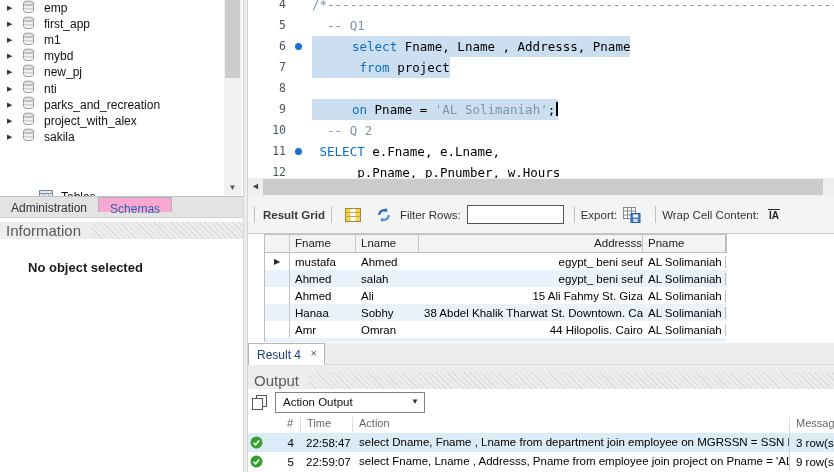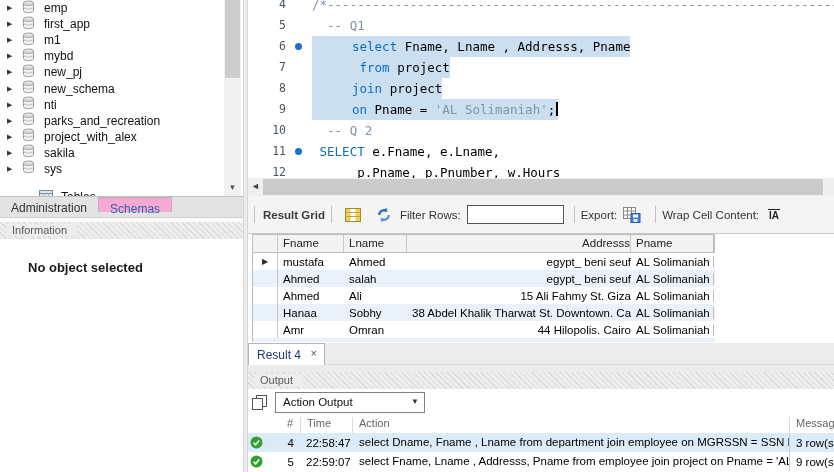--- a/index.html
+++ b/index.html
@@ -22,22 +22,22 @@
   #tree-scroll-thumb { position:absolute; left:1px; top:0; width:15px; height:78px; background:#cdcdcd; }
   #tree-scroll-btn { position:absolute; left:0; bottom:0; width:17px; height:15px;
     font-size:8px; color:#555; text-align:center; line-height:14px; background:#f1f1f1; }
 
   #side-tabs { position:absolute; left:0; top:196px; width:243px; height:22px;
     background:#e3e3e3; border-top:1px solid #c2c2c2; border-bottom:1px solid #cfcfcf; display:flex; }
   .side-tab { padding:4px 11px 0 11px; font-size:12px; color:#333; height:15px; }
   .side-tab.active { background:#f9a8d4; color:#2a66ad; border:1px solid #b5b5b5; border-bottom:none; }
 
   #side-gap { position:absolute; left:0; top:218px; width:243px; height:4px; background:#fafafa; }
-  .section-bar { height:17px; line-height:17px; font-size:11px; color:#5a5a5a;
-    background-image:repeating-linear-gradient(45deg,#dcdcdc 0 1px,#ededed 1px 4px);padding-left:6px; }
+  .section-bar { height:17px; line-height:17px; font-size:15px; color:#5a5a5a;
+    background-image:repeating-linear-gradient(45deg,#dcdcdc 0 1px,#ededed 1px 4px); }
   .section-bar span { background:#ededed; padding:0 10px 0 6px; }
   #info-bar { position:absolute; left:0; top:222px; width:243px; }
   #no-object { position:absolute; left:28px; top:260px; font-size:13px; font-weight:bold; color:#1a1a1a; }
 
   #v-divider { position:absolute; left:243px; top:0; width:5px; height:472px;
     background:#ececec; border-left:1px solid #d6d6d6; border-right:1px solid #d6d6d6; }
 
   
   #main { position:absolute; left:248px; top:0; width:586px; height:472px; }
   #editor { position:absolute; left:0; top:0; width:586px; height:178px; overflow:hidden;
@@ -62,21 +62,21 @@
   
   #rg-toolbar { position:absolute; left:0; top:196px; width:586px; height:38px; background:#f4f4f4;
     border-bottom:1px solid #c8c8c8; display:flex; align-items:center; font-size:11.5px; color:#333; }
   .tb-sep { width:1px; height:17px; background:#c2c2c2; margin:0 6px; flex:none; }
   #rg-title { font-weight:bold; color:#3a3a3a; margin-left:2px; }
   .tb-icon { flex:none; display:inline-flex; align-items:center; }
   #filter-input { width:97px; height:19px; border:1px solid #565656; background:#fff;
     font-size:11px; margin-left:6px; padding:0 3px; }
   .wrapico { font-size:10px; font-weight:bold; color:#222; border-top:1.4px solid #222; padding:0 1px; }
 
-  #rg-table { position:absolute; left:4px; top:234px; width:463px; }
+  #rg-table { position:absolute; left:16px; top:234px; width:463px; }
   #rg-header { display:flex; height:19px; background:#f3f3f3; border:1px solid #bdbdbd; }
   .rg-h-cell { border-right:1px solid #c8c8c8; font-size:11.5px; color:#222; padding:2px 0 0 5px; }
   .cw0 { width:25px; padding:0; } .cw1 { width:66px; } .cw2 { width:63px; } .cw3 { width:224px;text-align:right; } .cw4 { width:83px; border-right:1px solid #bdbdbd; }
   #rg-rows { border-left:1px solid #bdbdbd; width:463px; }
   .rg-row { display:flex; height:17px; font-size:11.5px; align-items:center; color:#000; background:#fff; }
   .rg-row.alt { background:#e9f2fa; }
   .rg-marker { width:25px; align-self:stretch; border-right:1px solid #c8c8c8;
     font-size:8px; color:#2a2a2a; text-align:center; line-height:17px; flex:none; }
   .rg-cell { padding-left:5px; white-space:nowrap; overflow:hidden; }
   #rg-partial { height:4px; background:#e9f2fa; border-left:1px solid #bdbdbd; width:463px; }
@@ -168,31 +168,20 @@
         <span class="db-icon">
           <svg width="13" height="14" viewBox="0 0 13 14">
             <path d="M1.5 3.2v7.3c0 1.2 2.3 2.1 5 2.1s5-.9 5-2.1V3.2" fill="#f2f2f2" stroke="#9a9a9a"></path>
             <path d="M1.5 7c0 1.1 2.3 2 5 2s5-.9 5-2" fill="none" stroke="#bdbdbd"></path>
             <ellipse cx="6.5" cy="3.2" rx="5" ry="2.1" fill="#e2e2e2" stroke="#9a9a9a"></ellipse>
           </svg>
         </span>
         <span class="tree-label">new_pj</span>
       </div>
 
-      <div class="tree-item">
-        <span class="expander">▶</span>
-        <span class="db-icon">
-          <svg width="13" height="14" viewBox="0 0 13 14">
-            <path d="M1.5 3.2v7.3c0 1.2 2.3 2.1 5 2.1s5-.9 5-2.1V3.2" fill="#f2f2f2" stroke="#9a9a9a"></path>
-            <path d="M1.5 7c0 1.1 2.3 2 5 2s5-.9 5-2" fill="none" stroke="#bdbdbd"></path>
-            <ellipse cx="6.5" cy="3.2" rx="5" ry="2.1" fill="#e2e2e2" stroke="#9a9a9a"></ellipse>
-          </svg>
-        </span>
-        <span class="tree-label">new_schema</span>
-      </div>
 
       <div class="tree-item">
         <span class="expander">▶</span>
         <span class="db-icon">
           <svg width="13" height="14" viewBox="0 0 13 14">
             <path d="M1.5 3.2v7.3c0 1.2 2.3 2.1 5 2.1s5-.9 5-2.1V3.2" fill="#f2f2f2" stroke="#9a9a9a"></path>
             <path d="M1.5 7c0 1.1 2.3 2 5 2s5-.9 5-2" fill="none" stroke="#bdbdbd"></path>
             <ellipse cx="6.5" cy="3.2" rx="5" ry="2.1" fill="#e2e2e2" stroke="#9a9a9a"></ellipse>
           </svg>
         </span>
@@ -228,31 +217,20 @@
         <span class="db-icon">
           <svg width="13" height="14" viewBox="0 0 13 14">
             <path d="M1.5 3.2v7.3c0 1.2 2.3 2.1 5 2.1s5-.9 5-2.1V3.2" fill="#f2f2f2" stroke="#9a9a9a"></path>
             <path d="M1.5 7c0 1.1 2.3 2 5 2s5-.9 5-2" fill="none" stroke="#bdbdbd"></path>
             <ellipse cx="6.5" cy="3.2" rx="5" ry="2.1" fill="#e2e2e2" stroke="#9a9a9a"></ellipse>
           </svg>
         </span>
         <span class="tree-label">sakila</span>
       </div>
 
-      <div class="tree-item">
-        <span class="expander">▶</span>
-        <span class="db-icon">
-          <svg width="13" height="14" viewBox="0 0 13 14">
-            <path d="M1.5 3.2v7.3c0 1.2 2.3 2.1 5 2.1s5-.9 5-2.1V3.2" fill="#f2f2f2" stroke="#9a9a9a"></path>
-            <path d="M1.5 7c0 1.1 2.3 2 5 2s5-.9 5-2" fill="none" stroke="#bdbdbd"></path>
-            <ellipse cx="6.5" cy="3.2" rx="5" ry="2.1" fill="#e2e2e2" stroke="#9a9a9a"></ellipse>
-          </svg>
-        </span>
-        <span class="tree-label">sys</span>
-      </div>
 
     </div>
 
   <div class="tree-item indent abs" style="left:0; top:189px; width:224px;">
     <span class="expander">▼</span>
     <span class="folder-icon">
       <svg width="14" height="12" viewBox="0 0 14 12">
         <rect x="0.5" y="0.5" width="13" height="10" fill="#dfe7ee" stroke="#7c8b99"></rect>
         <line x1="0.5" y1="3.5" x2="13.5" y2="3.5" stroke="#7c8b99"></line>
         <line x1="5" y1="3.5" x2="5" y2="10.5" stroke="#aab6c0"></line>
@@ -282,21 +260,21 @@
 <div id="v-divider"></div>
 
 <div id="main">
 
   <div id="editor">
     <div id="code-lines">
         <div class="code-line"><span class="line-num">4</span><span class="dot-col"></span><span class="line-text"><span class="com">/*---------------------------------------------------------------------------</span></span></div>
         <div class="code-line"><span class="line-num">5</span><span class="dot-col"></span><span class="line-text"><span class="plain">  </span><span class="com">-- Q1</span></span></div>
         <div class="code-line"><span class="line-num">6</span><span class="dot-col show"></span><span class="line-text sel"><span class="kw">select</span><span class="plain"> Fname, Lname , Addresss, Pname</span></span></div>
         <div class="code-line"><span class="line-num">7</span><span class="dot-col"></span><span class="line-text sel"><span class="plain"> </span><span class="kw">from</span><span class="plain"> project</span></span></div>
-        <div class="code-line"><span class="line-num">8</span><span class="dot-col"></span><span class="line-text sel"><span class="kw">join</span><span class="plain"> project</span></span></div>
+        <div class="code-line"><span class="line-num">8</span><span class="dot-col"></span></div>
         <div class="code-line"><span class="line-num">9</span><span class="dot-col"></span><span class="line-text sel"><span class="kw">on</span><span class="plain"> Pname = </span><span class="str">'AL Solimaniah'</span><span class="plain">;</span><span class="caret"></span></span></div>
         <div class="code-line"><span class="line-num">10</span><span class="dot-col"></span><span class="line-text"><span class="plain">  </span><span class="com">-- Q 2</span></span></div>
         <div class="code-line"><span class="line-num">11</span><span class="dot-col show"></span><span class="line-text"><span class="plain"> </span><span class="kw">SELECT</span><span class="plain"> e.Fname, e.Lname,</span></span></div>
         <div class="code-line"><span class="line-num">12</span><span class="dot-col"></span><span class="line-text"><span class="plain">      p.Pname, p.Pnumber, w.Hours</span></span></div>
       </div>
   </div>
   <div id="hscroll">
     <div class="hs-btn">◄</div>
     <div class="hs-thumb"></div>
   </div>

